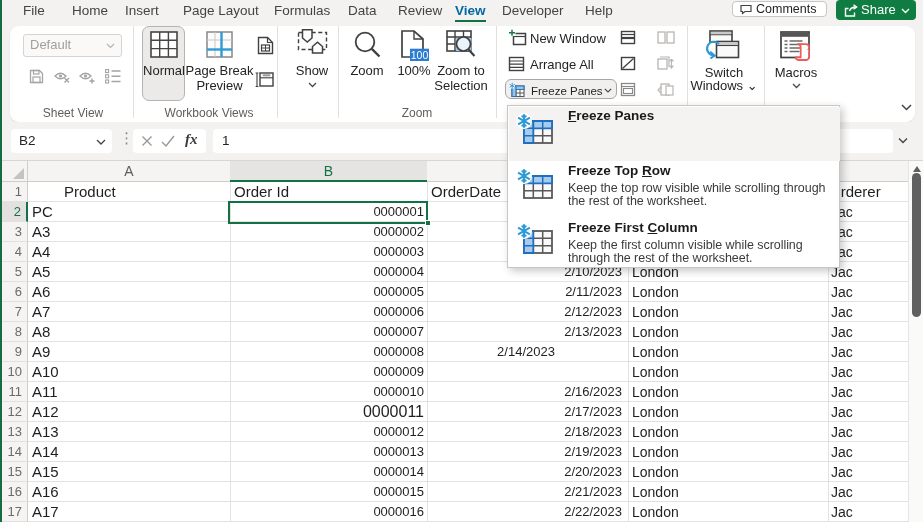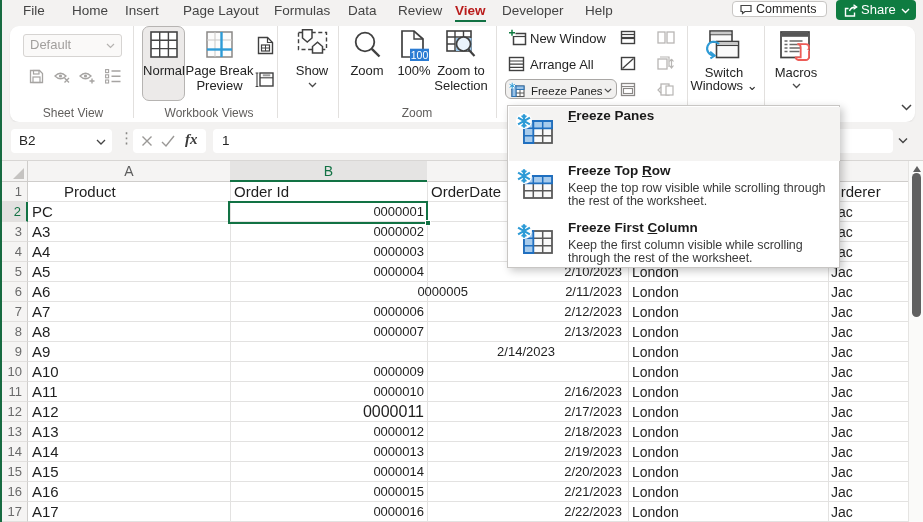--- a/index.html
+++ b/index.html
@@ -2,21 +2,21 @@
 <html><head>
 <meta charset="utf-8">
 <style>
   * { margin:0; padding:0; box-sizing:border-box; }
   html,body { width:923px; height:522px; overflow:hidden; }
   body { font-family:"Liberation Sans", sans-serif; background:#fff; position:relative; }
   .abs { position:absolute; }
   
   #menubar { left:0; top:0; width:923px; height:22px; background:#F3F2F1; }
   .tab { position:absolute; top:0; height:22px; line-height:21px; font-size:13.5px; color:#444; }
-  .tab.sel { color:#b91c1c; font-weight:bold; border-bottom:2.5px solid #127244; }
+  .tab.sel { color:#0369a1; font-weight:bold; border-bottom:2.5px solid #127244; }
   
   #ribbon { left:0; top:22px; width:923px; height:100px; background:#F3F2F1; }
   .vsep { position:absolute; width:1px; background:#E2E0DE; top:4px; height:92px; }
   .glabel { position:absolute; top:84px; font-size:12px; color:#605E5C; text-align:center; }
   .btnlabel { position:absolute; font-size:13px; color:#242424; text-align:center; }
   
   #fbar { left:0; top:122px; width:923px; height:39px; background:#F3F2F1; border-bottom:1px solid #D8D6D4; }
   .wbox { position:absolute; background:#fff; border-radius:4px; }
   
   #grid { left:0; top:161px; width:908px; height:361px; background:#fff; }
@@ -338,35 +338,36 @@
   <div class="cell" style="left:230px;top:81px;width:194px;text-align:right;font-size:13px;">0000003</div>
   <div class="cell" style="left:430px;top:81px;width:192px;text-align:right;font-size:13px;">2/9/2023</div>
   <div class="cell" style="left:632px;top:81px;font-size:14px;">London</div>
   <div class="cell" style="left:831px;top:81px;font-size:14px;">Jac</div>
   <div class="cell" style="left:32px;top:101px;">A5</div>
   <div class="cell" style="left:230px;top:101px;width:194px;text-align:right;font-size:13px;">0000004</div>
   <div class="cell" style="left:430px;top:101px;width:192px;text-align:right;font-size:13px;">2/10/2023</div>
   <div class="cell" style="left:632px;top:101px;font-size:14px;">London</div>
   <div class="cell" style="left:831px;top:101px;font-size:14px;">Jac</div>
   <div class="cell" style="left:32px;top:121px;">A6</div>
-  <div class="cell" style="left:230px;top:121px;width:194px;text-align:right;font-size:13px;margin-left:44px;">0000005</div>
+  <div class="cell" style="left:230px;top:121px;width:194px;text-align:right;font-size:13px;">0000005</div>
   <div class="cell" style="left:430px;top:121px;width:192px;text-align:right;font-size:13px;">2/11/2023</div>
   <div class="cell" style="left:632px;top:121px;font-size:14px;">London</div>
   <div class="cell" style="left:831px;top:121px;font-size:14px;">Jac</div>
   <div class="cell" style="left:32px;top:141px;">A7</div>
   <div class="cell" style="left:230px;top:141px;width:194px;text-align:right;font-size:13px;">0000006</div>
   <div class="cell" style="left:430px;top:141px;width:192px;text-align:right;font-size:13px;">2/12/2023</div>
   <div class="cell" style="left:632px;top:141px;font-size:14px;">London</div>
   <div class="cell" style="left:831px;top:141px;font-size:14px;">Jac</div>
   <div class="cell" style="left:32px;top:161px;">A8</div>
   <div class="cell" style="left:230px;top:161px;width:194px;text-align:right;font-size:13px;">0000007</div>
   <div class="cell" style="left:430px;top:161px;width:192px;text-align:right;font-size:13px;">2/13/2023</div>
   <div class="cell" style="left:632px;top:161px;font-size:14px;">London</div>
   <div class="cell" style="left:831px;top:161px;font-size:14px;">Jac</div>
   <div class="cell" style="left:32px;top:181px;">A9</div>
+  <div class="cell" style="left:230px;top:181px;width:194px;text-align:right;font-size:13px;">0000008</div>
   <div class="cell" style="left:430px;top:181px;width:192px;text-align:center;font-size:13px;">2/14/2023</div>
   <div class="cell" style="left:632px;top:181px;font-size:14px;">London</div>
   <div class="cell" style="left:831px;top:181px;font-size:14px;">Jac</div>
   <div class="cell" style="left:32px;top:201px;">A10</div>
   <div class="cell" style="left:230px;top:201px;width:194px;text-align:right;font-size:13px;">0000009</div>
   <div class="cell" style="left:632px;top:201px;font-size:14px;">London</div>
   <div class="cell" style="left:831px;top:201px;font-size:14px;">Jac</div>
   <div class="cell" style="left:32px;top:221px;">A11</div>
   <div class="cell" style="left:230px;top:221px;width:194px;text-align:right;font-size:13px;">0000010</div>
   <div class="cell" style="left:430px;top:221px;width:192px;text-align:right;font-size:13px;">2/16/2023</div>

